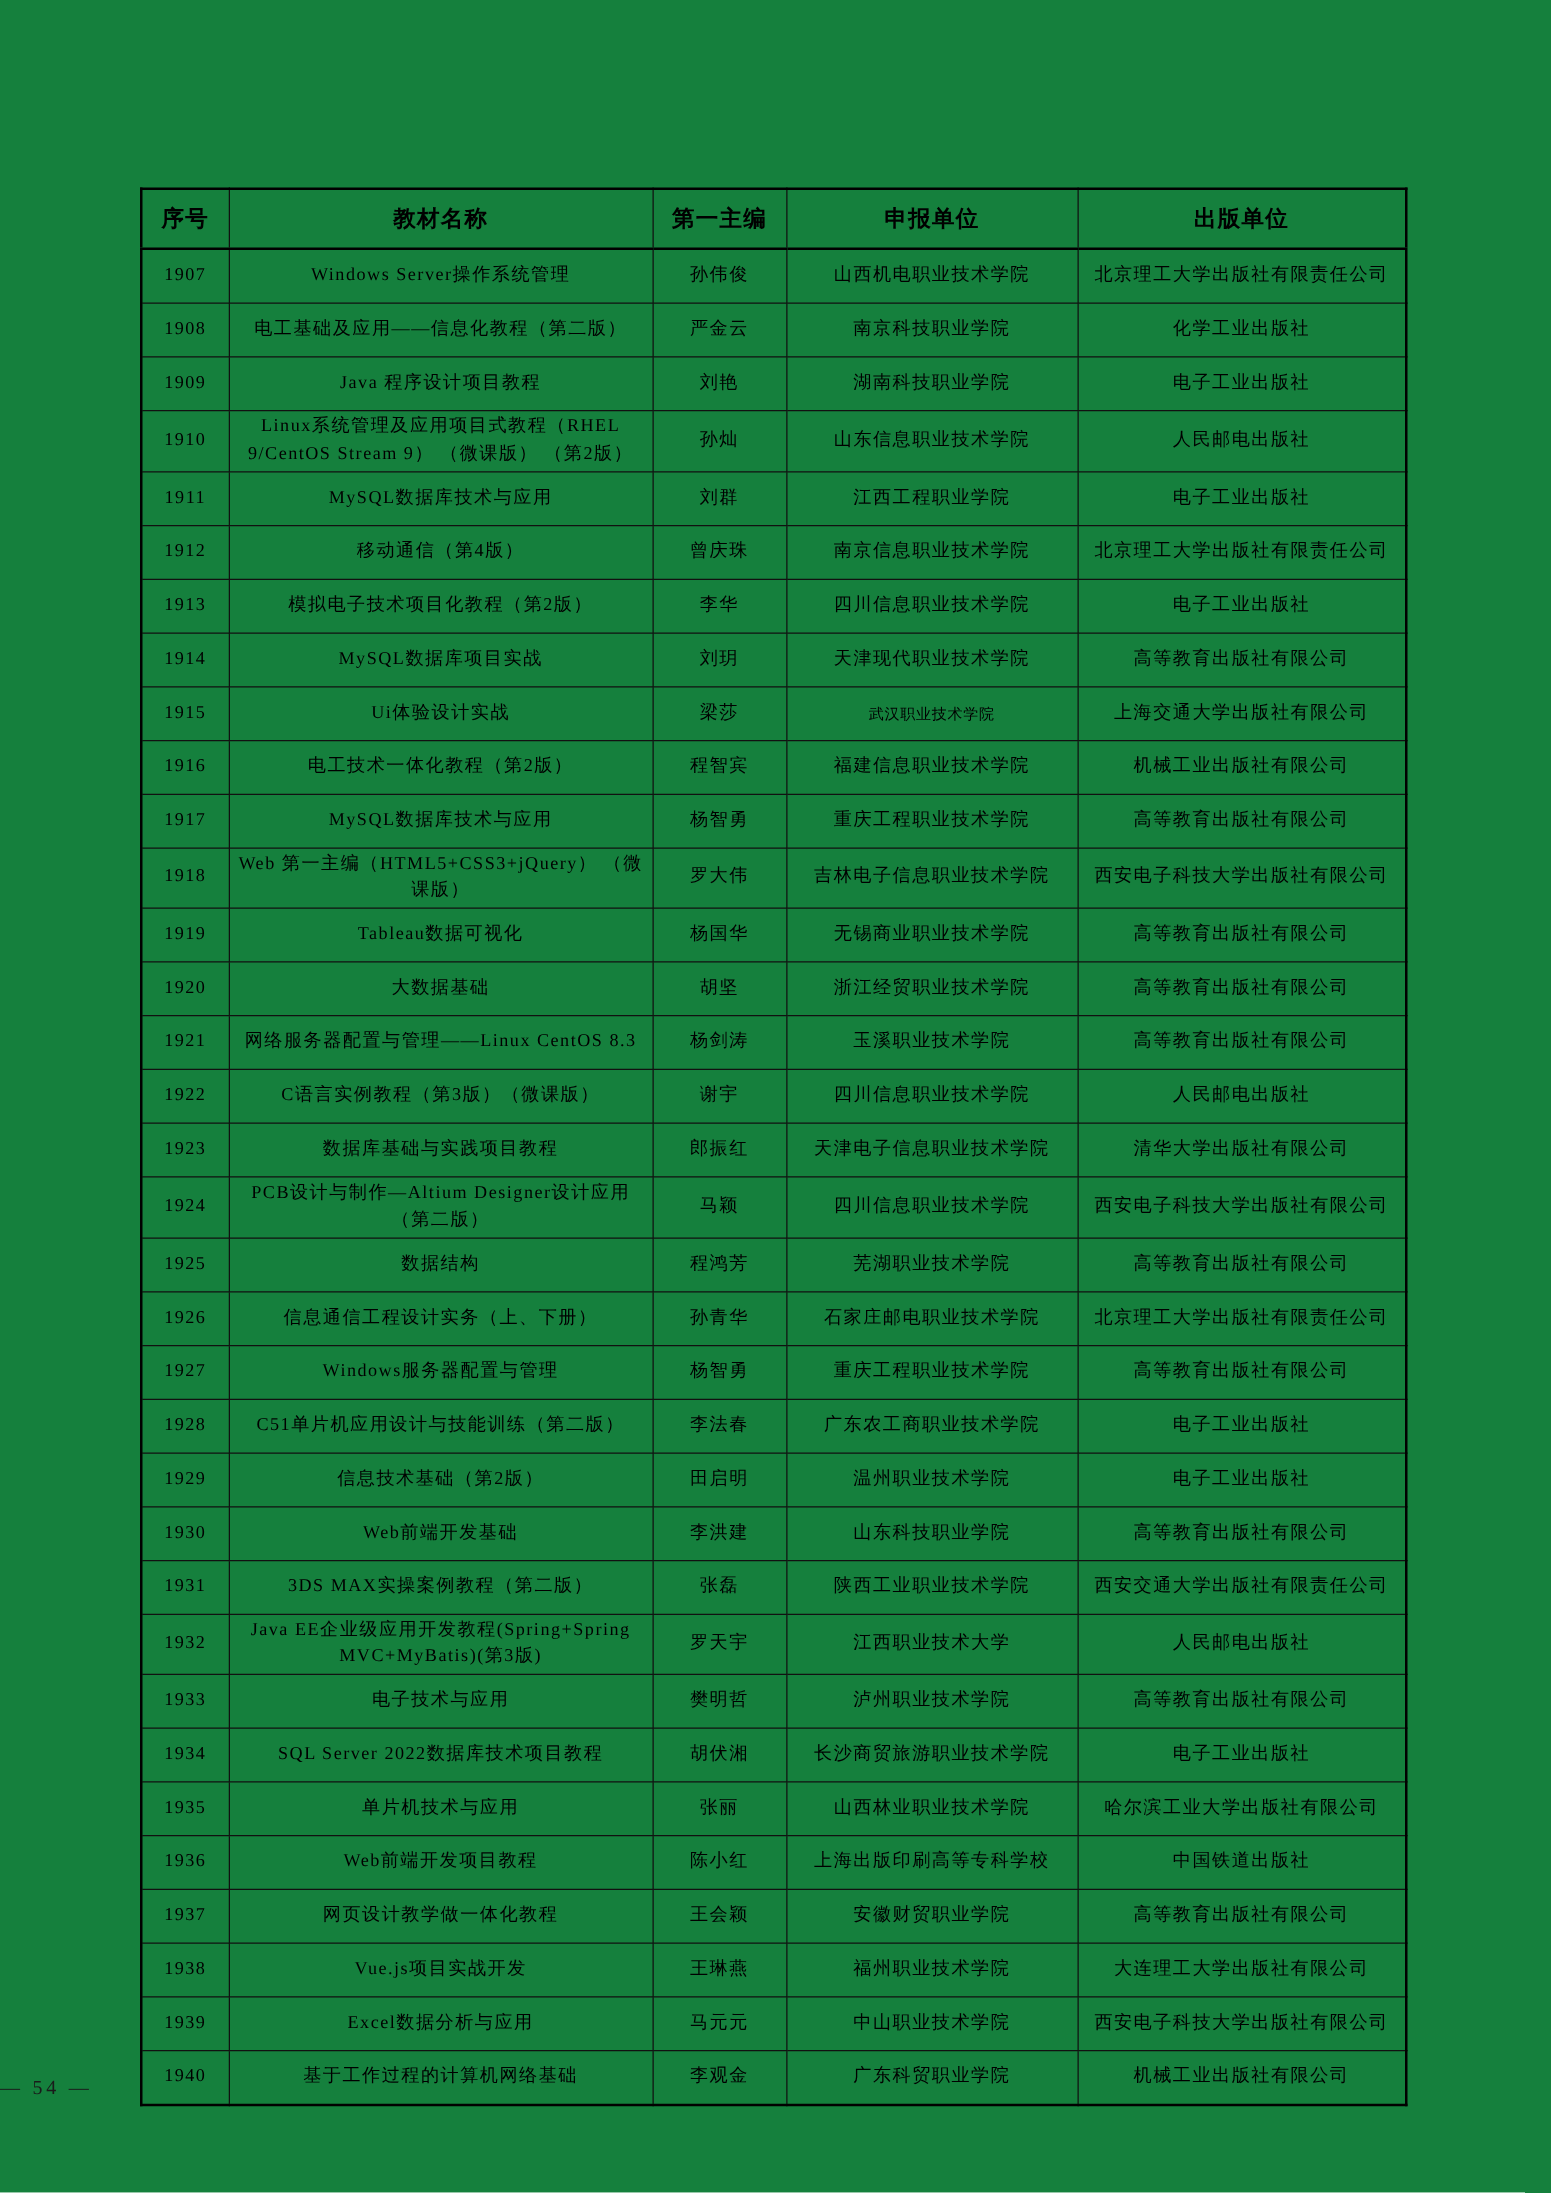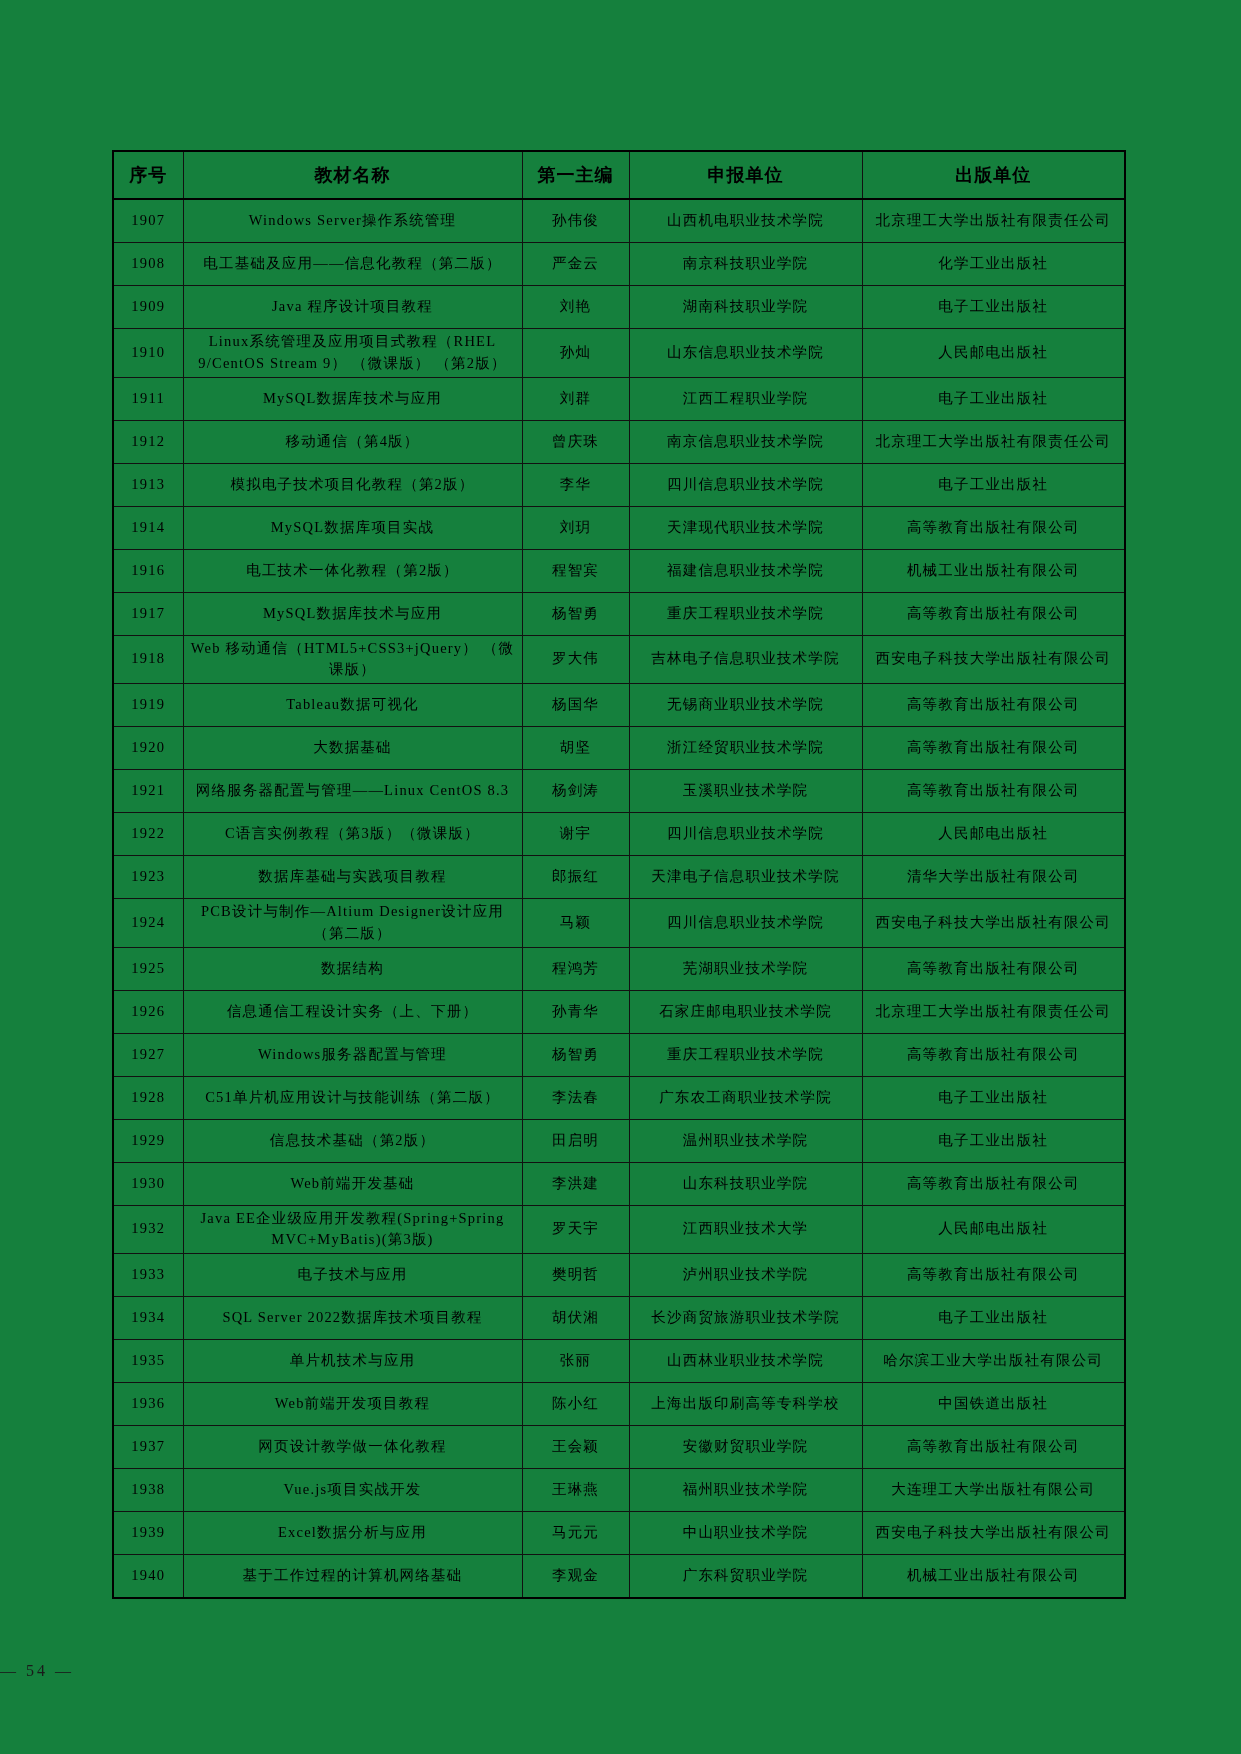--- a/index.html
+++ b/index.html
@@ -144,36 +144,43 @@
           <td class="pub">电子工业出版社</td>
         </tr>
         <tr>
           <td class="idx">1914</td>
           <td class="title">MySQL数据库项目实战</td>
           <td class="editor">刘玥</td>
           <td class="org">天津现代职业技术学院</td>
           <td class="pub">高等教育出版社有限公司</td>
         </tr>
         <tr>
+          <td class="idx">1915</td>
+          <td class="title">Ui体验设计实战</td>
+          <td class="editor">梁莎</td>
+          <td class="org small-org">武汉职业技术学院</td>
+          <td class="pub">上海交通大学出版社有限公司</td>
+        </tr>
+        <tr>
           <td class="idx">1916</td>
           <td class="title">电工技术一体化教程（第2版）</td>
           <td class="editor">程智宾</td>
           <td class="org">福建信息职业技术学院</td>
           <td class="pub">机械工业出版社有限公司</td>
         </tr>
         <tr>
           <td class="idx">1917</td>
           <td class="title">MySQL数据库技术与应用</td>
           <td class="editor">杨智勇</td>
           <td class="org">重庆工程职业技术学院</td>
           <td class="pub">高等教育出版社有限公司</td>
         </tr>
         <tr>
           <td class="idx">1918</td>
-          <td class="title">Web 移动通信（HTML5+CSS3+jQuery） （微课版）</td>
+          <td class="title">Web 第一主编（HTML5+CSS3+jQuery） （微课版）</td>
           <td class="editor">罗大伟</td>
           <td class="org">吉林电子信息职业技术学院</td>
           <td class="pub">西安电子科技大学出版社有限公司</td>
         </tr>
         <tr>
           <td class="idx">1919</td>
           <td class="title">Tableau数据可视化</td>
           <td class="editor">杨国华</td>
           <td class="org">无锡商业职业技术学院</td>
           <td class="pub">高等教育出版社有限公司</td>
@@ -249,20 +256,27 @@
           <td class="pub">电子工业出版社</td>
         </tr>
         <tr>
           <td class="idx">1930</td>
           <td class="title">Web前端开发基础</td>
           <td class="editor">李洪建</td>
           <td class="org">山东科技职业学院</td>
           <td class="pub">高等教育出版社有限公司</td>
         </tr>
         <tr>
+          <td class="idx">1931</td>
+          <td class="title">3DS MAX实操案例教程（第二版）</td>
+          <td class="editor">张磊</td>
+          <td class="org">陕西工业职业技术学院</td>
+          <td class="pub">西安交通大学出版社有限责任公司</td>
+        </tr>
+        <tr>
           <td class="idx">1932</td>
           <td class="title">Java EE企业级应用开发教程(Spring+Spring MVC+MyBatis)(第3版)</td>
           <td class="editor">罗天宇</td>
           <td class="org">江西职业技术大学</td>
           <td class="pub">人民邮电出版社</td>
         </tr>
         <tr>
           <td class="idx">1933</td>
           <td class="title">电子技术与应用</td>
           <td class="editor">樊明哲</td>

